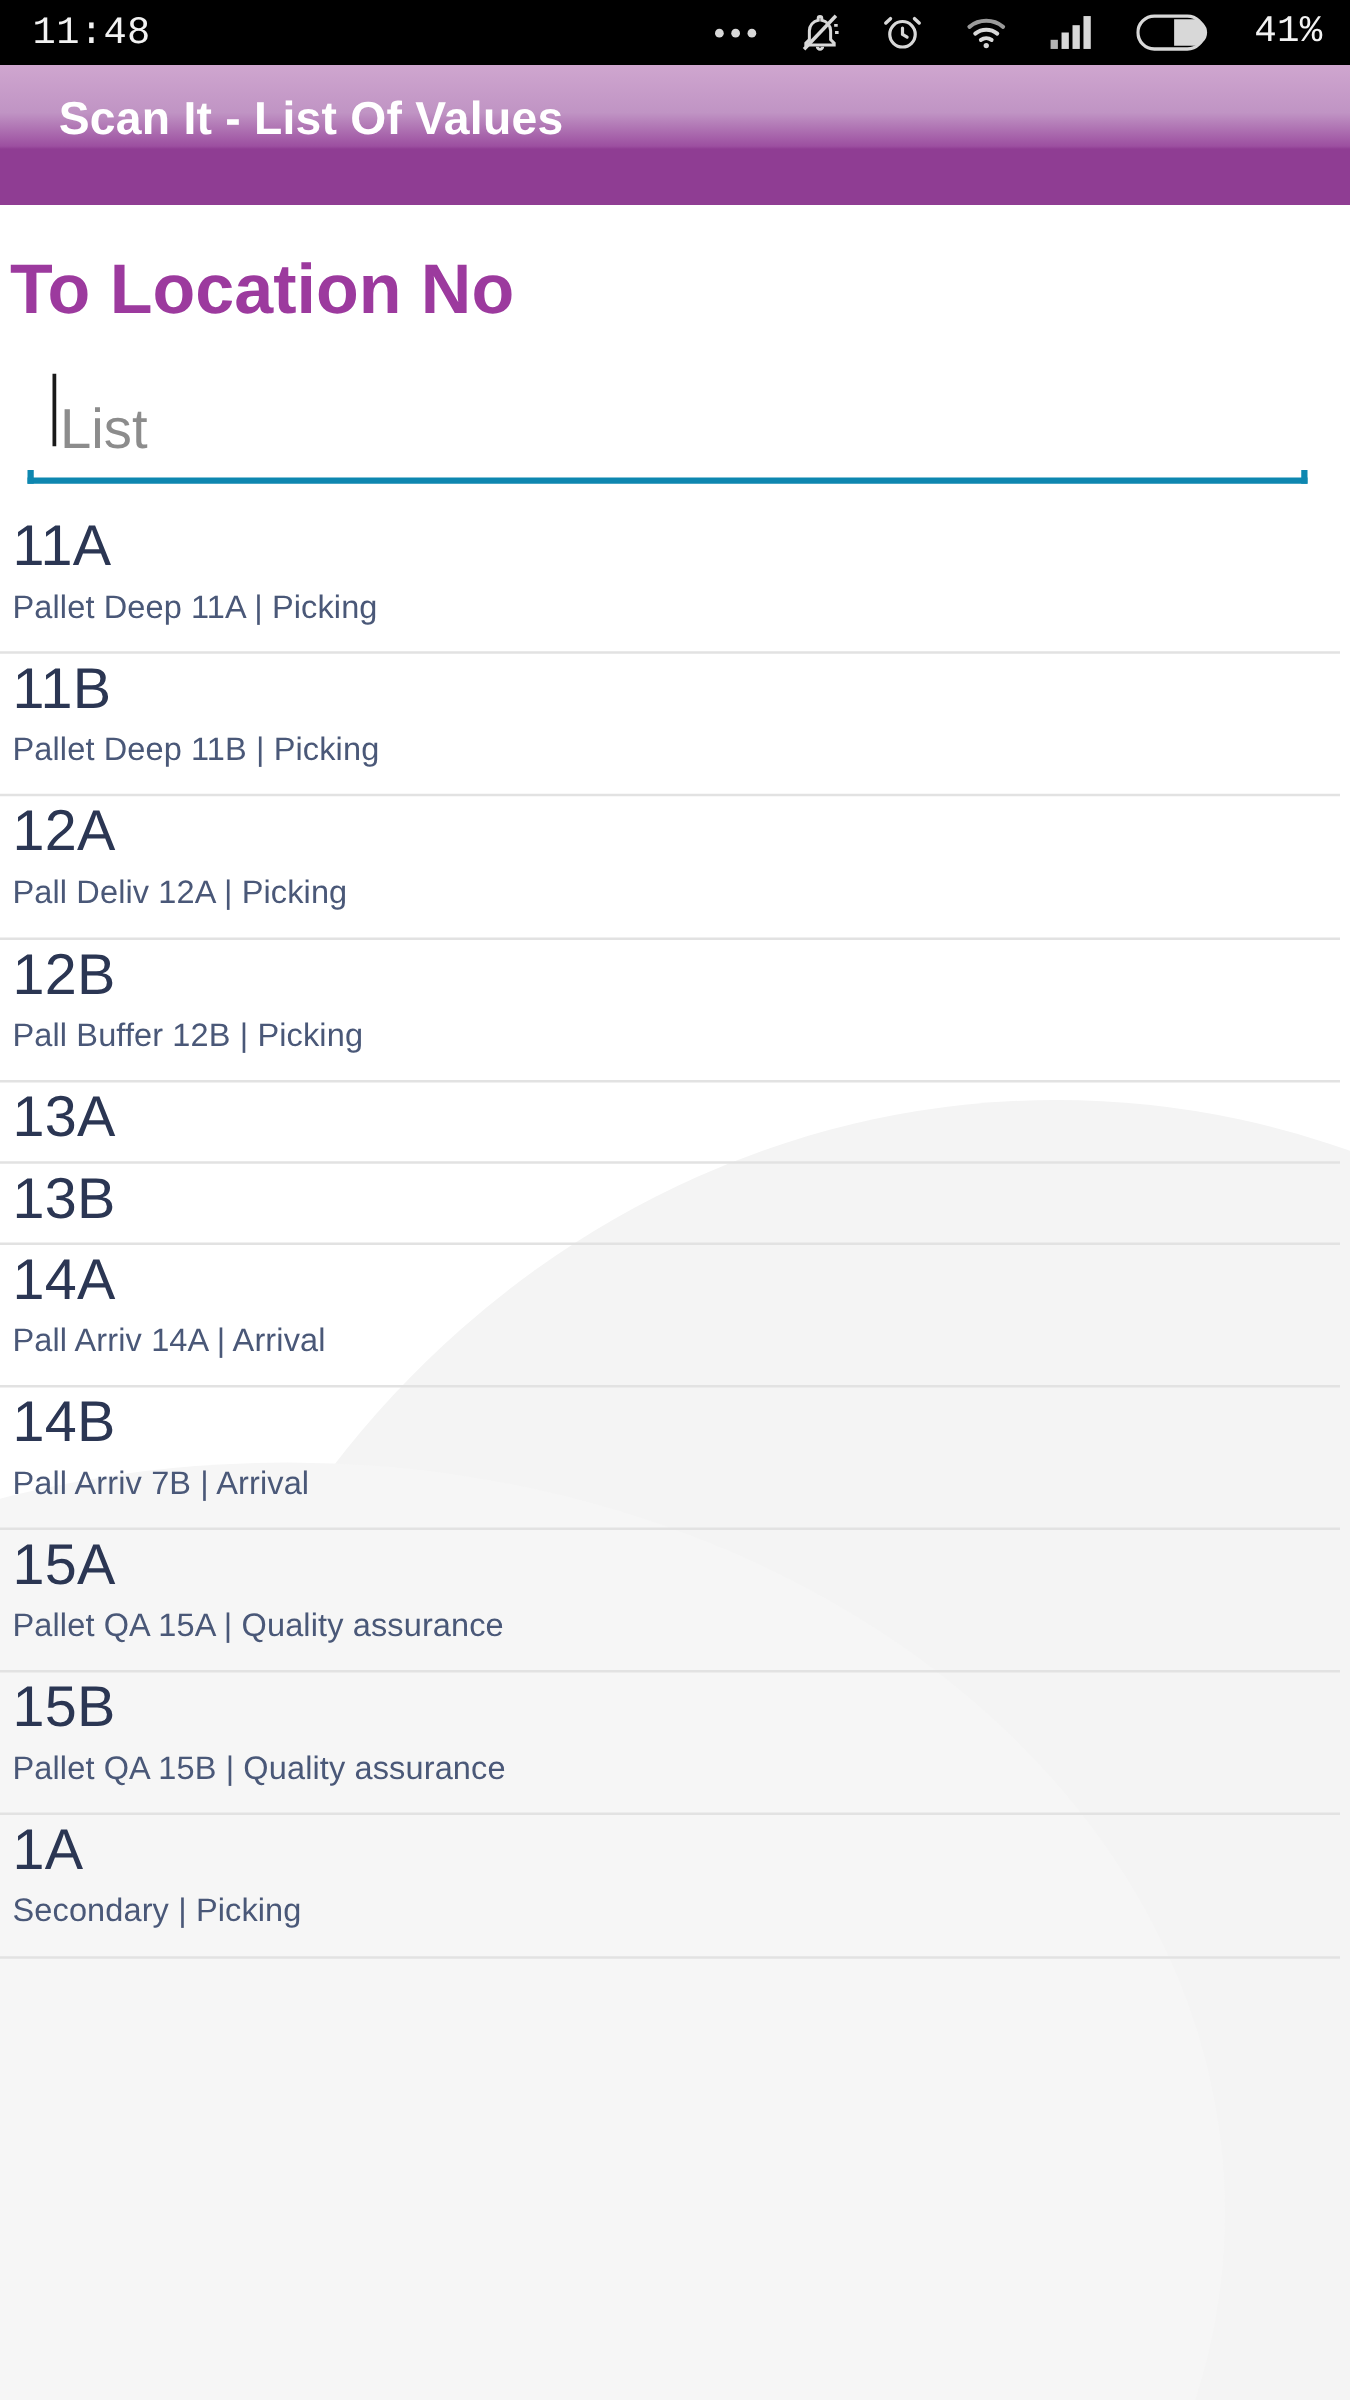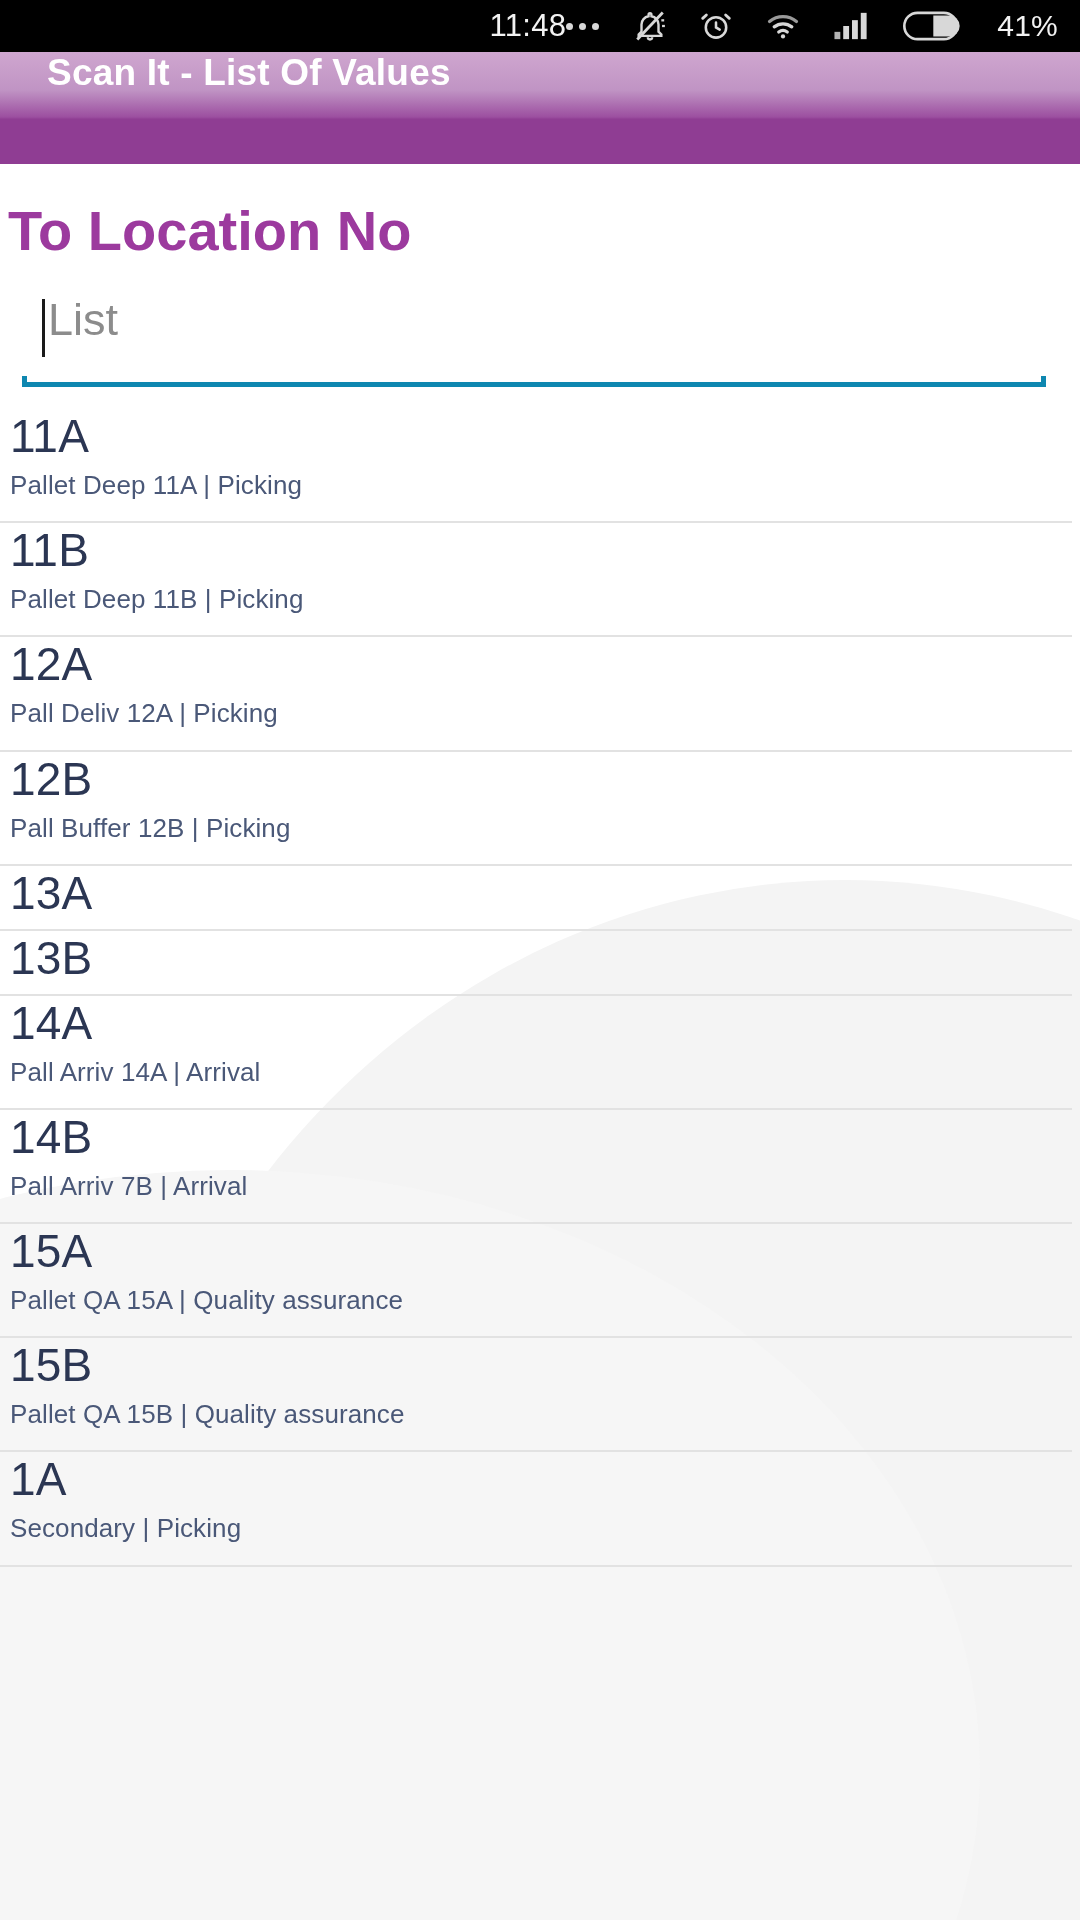--- a/index.html
+++ b/index.html
@@ -8,36 +8,37 @@
     background:#ffffff;
     font-family:"Liberation Sans", sans-serif;
     overflow:hidden;
   }
   #screen { position:relative; width:1080px; height:1920px; overflow:hidden; background:#fff; }
 
   
   .statusbar {
     position:relative; z-index:10;
     height:52px; background:#000000;
-    display:flex; align-items:center; justify-content:flex-end;
+    display:flex; align-items:center; justify-content:space-between;
     padding:0 22px 0 26px;
+    font-family:Liberation Mono, monospace;
   }
   .sb-time { color:#f2f2f2; font-size:31px; letter-spacing:.3px; }
   .sb-right { display:flex; align-items:center; gap:32px; }
   .sb-ico { display:block; }
   .sb-pct { color:#f2f2f2; font-size:30px; margin-left:4px; letter-spacing:.2px; }
   .dots { display:flex; gap:6px; align-items:center; margin-right:2px; }
   .dots i { width:7px; height:7px; border-radius:50%; background:#d8d8d8; display:block; }
 
   
   .appbar {
     position:relative; z-index:10;
     height:112px;
     background:linear-gradient(to bottom,#cfa6cf 0%,#c094c4 34%,#9c4fa0 58%,#8f3d93 60%,#8f3d93 100%);
-    display:flex; align-items:flex-start;
+    display:flex; align-items:center;
   }
   .appbar-title {
     color:#ffffff; font-size:37px; font-weight:bold;
     padding:0 0 26px 47px; letter-spacing:.2px;
     white-space:nowrap;
   }
 
   
   .watermark {
     position:absolute; z-index:0; pointer-events:none;
@@ -58,21 +59,21 @@
   .content { position:relative; z-index:5; }
 
   .page-title {
     color:#9c3a9e; font-size:56px; font-weight:bold;
     padding:34px 0 0 8px; letter-spacing:0px;
   }
 
   .field-wrap { padding:34px 20px 0 8px; }
   .field {
     position:relative; height:74px;
-    display:flex; 
+    display:flex; align-items:flex-end;
   }
   .caret {
     position:absolute; left:34px; top:2px;
     width:3px; height:58px; background:#1a1a1a;
   }
   .placeholder {
     color:#8c8c8c; font-size:45px;
     padding-left:40px; line-height:1; padding-bottom:6px;
   }
   .underline {

